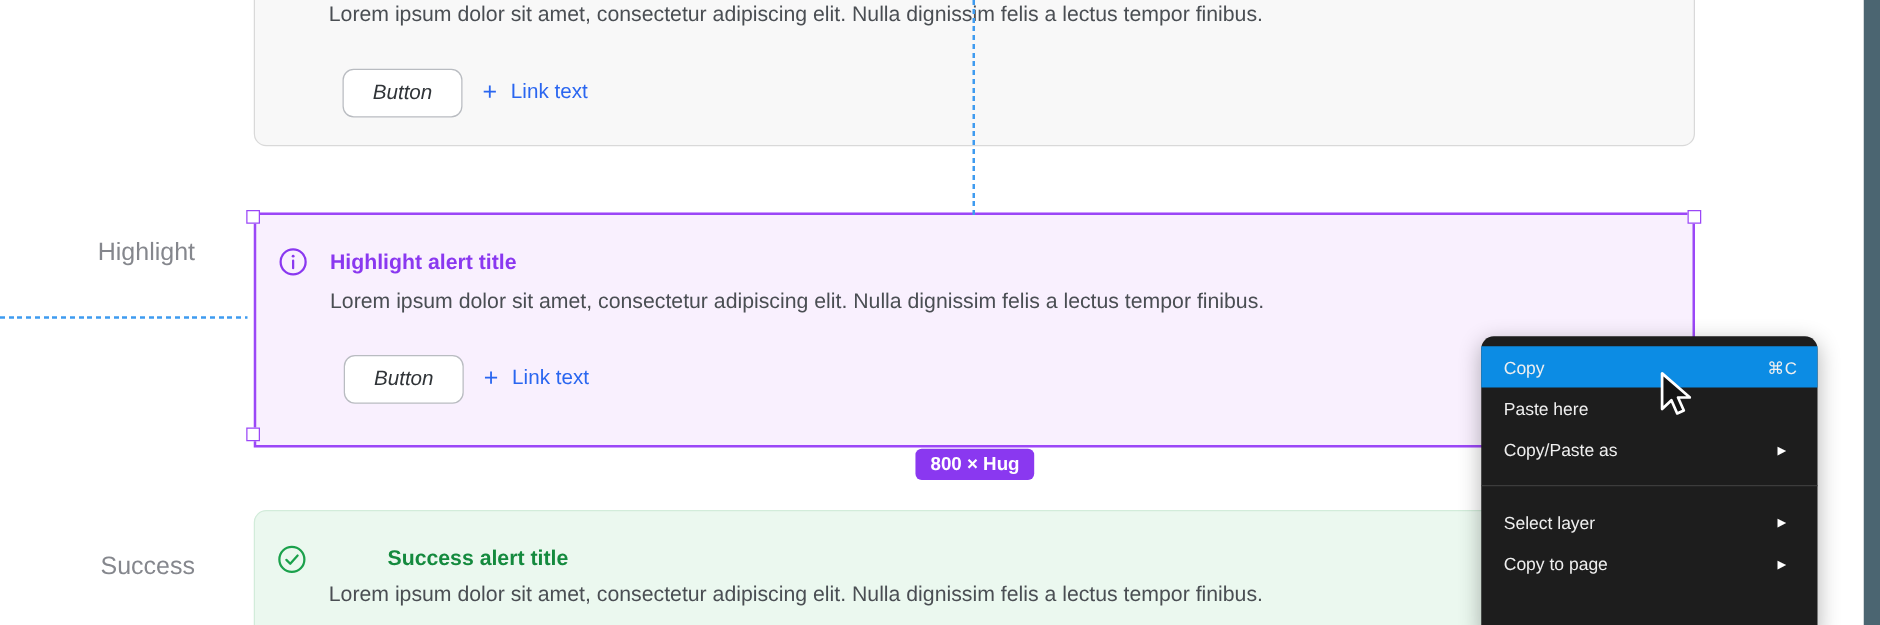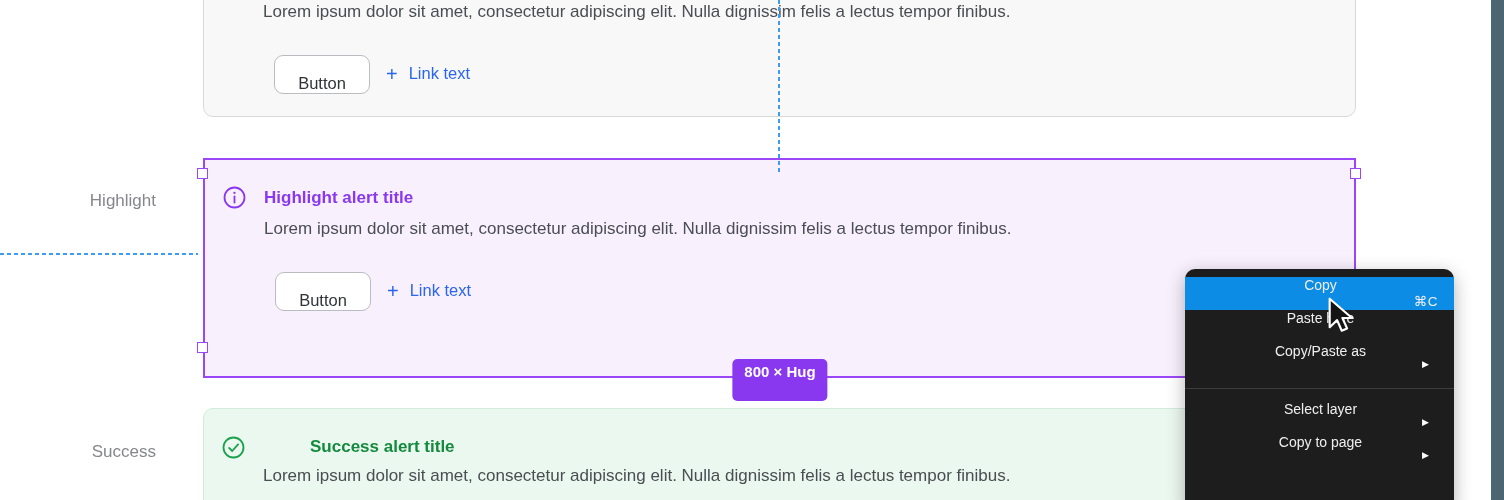--- a/index.html
+++ b/index.html
@@ -3,63 +3,63 @@
 <meta charset="utf-8">
 <style>
   html,body{margin:0;padding:0;}
   .stage{
     position:relative;width:1504px;height:500px;overflow:hidden;background:#ffffff;
     font-family:"Liberation Sans",sans-serif;
   }
   
   .card{position:absolute;left:203px;width:1153px;box-sizing:border-box;}
   .card-neutral{top:-58px;height:175px;background:#F8F8F8;border:1px solid #D9D9D9;border-radius:10px;}
-  .card-highlight{top:158px;height:220px;background:#F9F0FE;border:2px solid #9B47F7;}
+  .card-highlight{top:170px;height:188px;background:#F9F0FE;border:2px solid #9B47F7;}
   .card-success{top:408px;height:110px;background:#EBF8EF;border:1px solid #D2ECDA;border-radius:10px 10px 0 0;}
   .alert-title{position:absolute;left:59px;top:28px;font-size:17px;font-weight:700;white-space:nowrap;}
   .card-highlight .alert-title{color:#8A38F0;}
   .card-success .alert-title{color:#148A3E;margin-left:47px;}
   .alert-body{position:absolute;left:59px;top:59px;font-size:17px;color:#4A4E53;white-space:nowrap;}
   .card-neutral .alert-body{top:59px;}
   .card-success .alert-body{top:57px;}
   .alert-icon{position:absolute;left:18px;top:26px;width:23px;height:23px;}
   .card-success .alert-icon{top:27px;}
   .alert-button{
     position:absolute;left:70px;top:112px;width:94px;height:37px;background:#ffffff;
-    border:1px solid #B9BCC1;border-radius:9px;display:flex;align-items:flex-end;justify-content:center;
-    font-size:16.5px;color:#303438;cursor:default;
+    border:1px solid #B9BCC1;border-radius:9px;display:flex;align-items:center;justify-content:center;
+    font-size:16.5px;color:#303438;cursor:default;font-style:italic;
   }
   .alert-link{
     position:absolute;left:182px;top:112px;height:37px;display:flex;align-items:center;gap:11px;
     color:#2A66F0;font-size:16.5px;font-weight:500;white-space:nowrap;
   }
   .alert-link .plus{font-size:20px;font-weight:400;line-height:1;}
   
-  .row-label{position:absolute;left:0;width:156px;text-align:right;font-size:17px;color:#85878D;white-space:nowrap;}
+  .row-label{position:absolute;left:0;width:156px;text-align:right;font-size:20px;color:#85878D;white-space:nowrap;}
   .row-label.highlight{top:191px;}
   .row-label.success{top:442px;}
   
   .handle{position:absolute;width:11px;height:11px;background:#fff;border:1.5px solid #9B47F7;box-sizing:border-box;z-index:30;}
   .size-badge{
     position:absolute;left:780px;top:359px;transform:translateX(-50%);background:#8A38F0;color:#fff;
-    font-size:15px;font-weight:600;padding:4px 12px 21px;border-radius:5px;white-space:nowrap;z-index:35;
+    font-size:15px;font-weight:600;padding:4px 12px 4px;border-radius:5px;white-space:nowrap;z-index:35;
   }
   .guide-v{position:absolute;left:778px;top:0;width:2px;height:174px;z-index:20;
     background:repeating-linear-gradient(180deg,#3E9BF0 0 4px,transparent 4px 7px);}
   .guide-h{position:absolute;left:0;top:253px;width:198px;height:2px;z-index:20;
     background:repeating-linear-gradient(90deg,#3E9BF0 0 4px,transparent 4px 7px);}
   
   .side-strip{position:absolute;left:1491px;top:0;width:13px;height:500px;background:#4B6571;}
   
   .menu{
     position:absolute;left:1185px;top:269px;width:269px;height:242px;background:#1D1D1D;
     border-radius:10px;padding-top:8px;box-sizing:border-box;z-index:50;
     box-shadow:0 5px 18px rgba(0,0,0,0.3);
   }
-  .menu-item{height:33px;display:flex;align-items:center;padding:0 16px 0 18px;color:#EFEFEF;font-size:14px;white-space:nowrap;flex-direction:column;}
+  .menu-item{height:33px;display:flex;align-items:center;padding:0 16px 0 18px;color:#EFEFEF;font-size:14px;white-space:nowrap;}
   .menu-item.active{background:#0C8CE4;}
   .menu-item .shortcut{margin-left:auto;font-size:13.5px;letter-spacing:0.5px;color:#EFEFEF;}
   .menu-item .arrow{margin-left:auto;margin-right:9px;font-size:9px;color:#ffffff;}
   .menu-sep{height:1px;background:#3C3C3C;margin:12px 0;}
   
   .cursor{position:absolute;left:1324px;top:296px;z-index:60;}
 </style>
 </head>
 <body>
 

